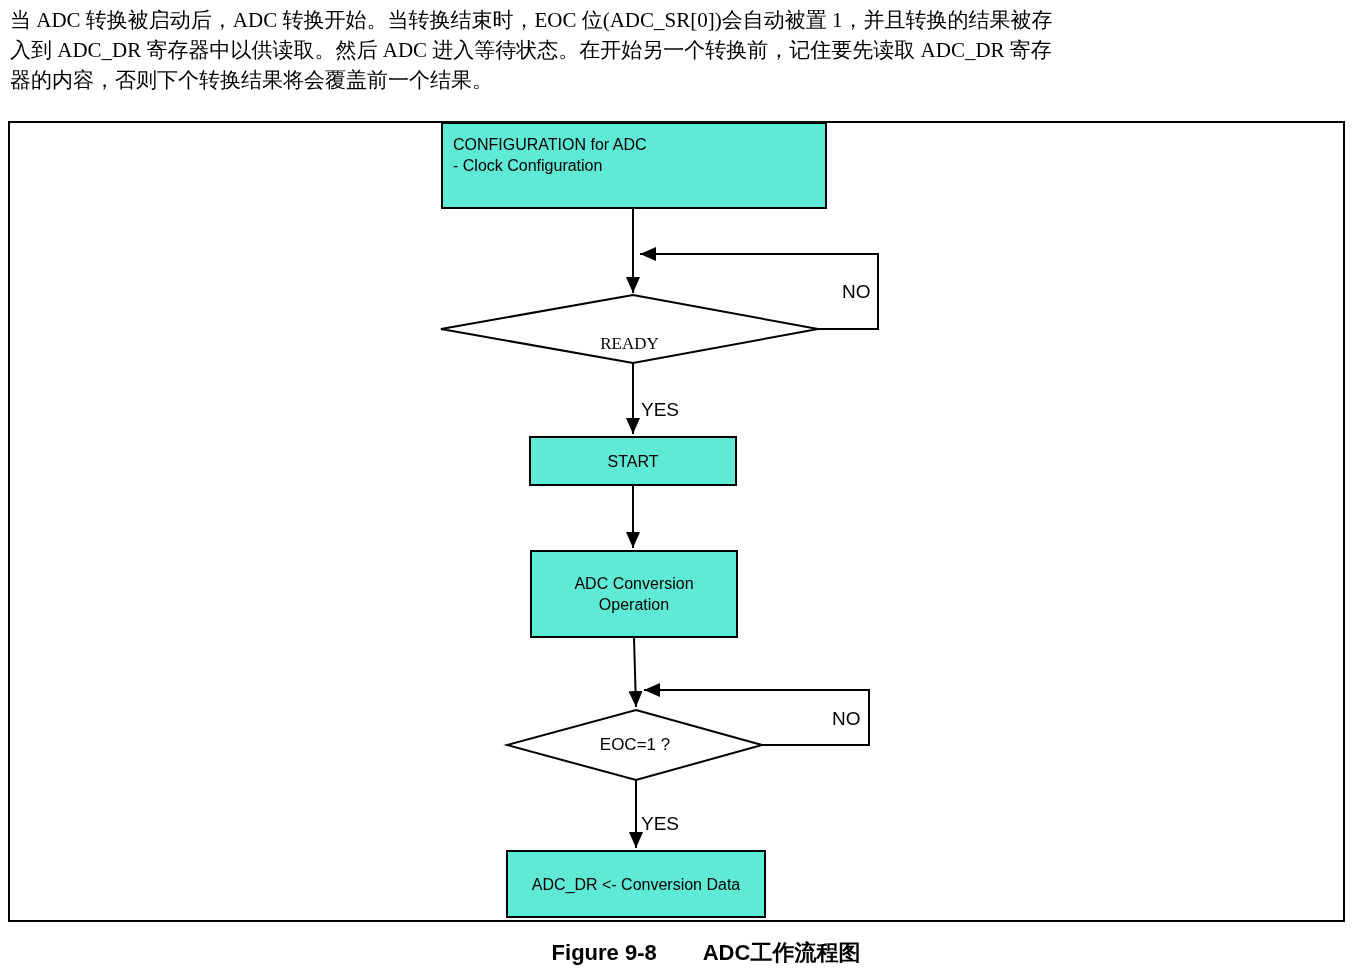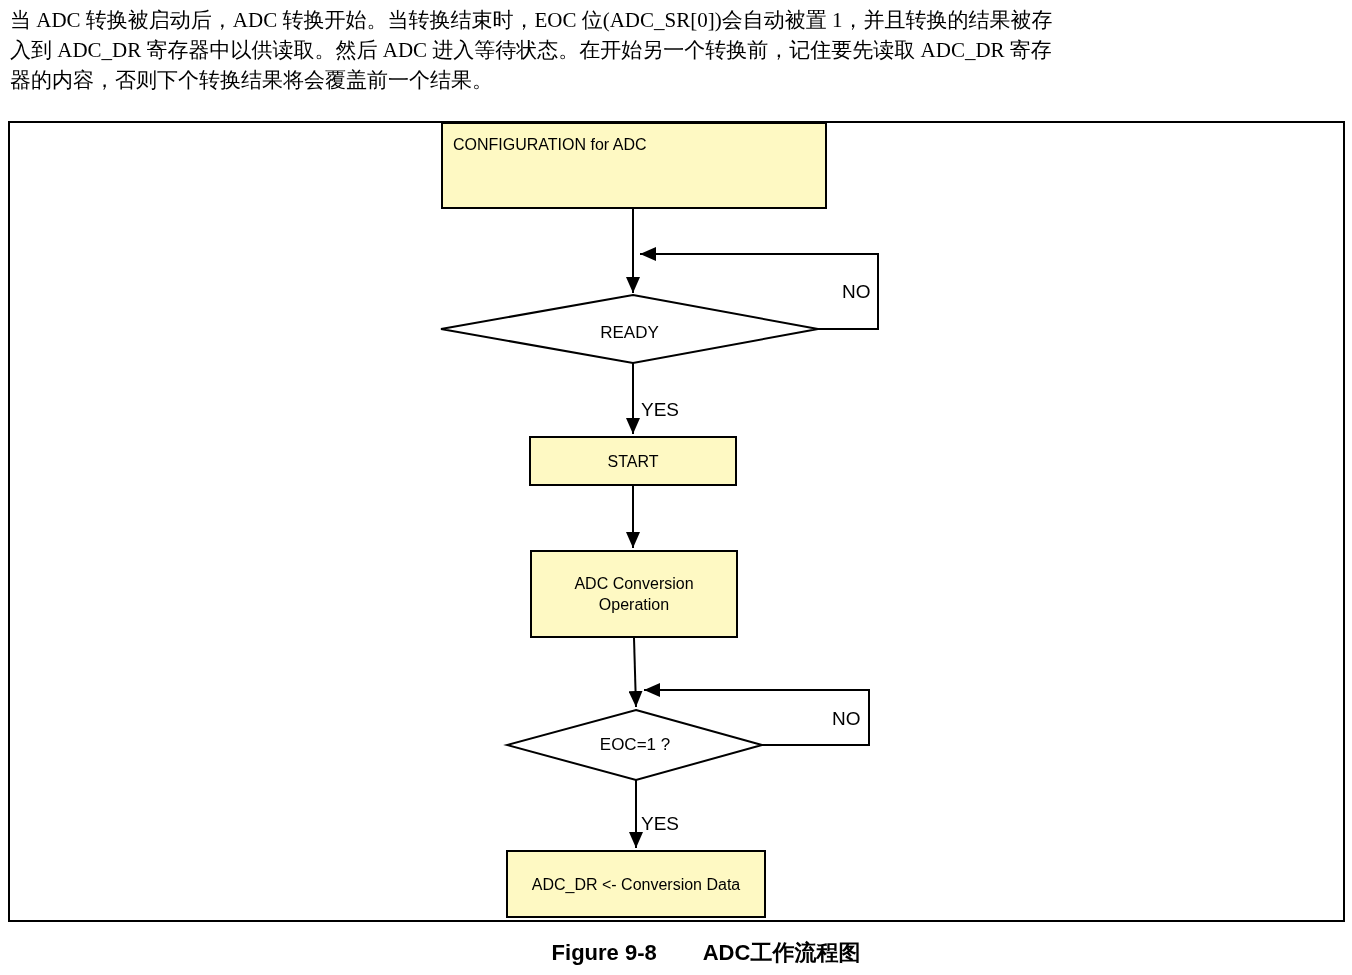--- a/index.html
+++ b/index.html
@@ -36,21 +36,21 @@
   svg.connectors {
     position: absolute;
     left: 0; top: 0; width: 1352px; height: 975px;
     pointer-events: none;
   }
 
   
   .node {
     position: absolute;
     border: 2px solid #000000;
-    background: #fef9c3;
+    background: #5eead4;
     font-size: 16px;
     line-height: 21px;
     color: #000000;
   }
   .node.config {
     left: 441px; top: 122px; width: 386px; height: 87px;
     padding: 10px 0 0 10px;
     text-align: left;
   }
   .node.start {
@@ -66,21 +66,21 @@
     left: 506px; top: 850px; width: 260px; height: 68px;
     display: flex; align-items: center; justify-content: center;
   }
 
   
   .diamond-label {
     position: absolute;
     display: flex; align-items: center; justify-content: center;
     font-size: 17px; color: #000000;
   }
-  .diamond-label.ready { left: 441px; top: 299px; width: 377px; height: 68px; }
+  .diamond-label.ready { left: 441px; top: 310px; width: 377px; height: 68px; font-family: Liberation Serif, serif; }
   .diamond-label.eoc   { left: 507px; top: 710px; width: 256px; height: 70px; }
 
   
   .branch-label {
     position: absolute;
     font-size: 19px; color: #000000;
     white-space: nowrap;
   }
   .branch-label.yes1 { left: 641px; top: 399px; }
   .branch-label.no1  { left: 842px; top: 281px; }
@@ -130,20 +130,21 @@
 
   <path d="M762,745 H869 V690 H644" fill="none" stroke="#000000" stroke-width="2" marker-end="url(#arrowhead)"></path>
 
   <polygon points="636,710 762,745 636,780 507,745" fill="#ffffff" stroke="#000000" stroke-width="2"></polygon>
 
   <line x1="636" y1="780" x2="636" y2="848" stroke="#000000" stroke-width="2" marker-end="url(#arrowhead)"></line>
 </svg>
 
 <div class="node config">
   <div>CONFIGURATION for ADC</div>
+  <div>- Clock Configuration</div>
 </div>
 
 <div class="diamond-label ready">READY</div>
 
 <div class="node start">START</div>
 
 <div class="node conversion">
   <div>ADC Conversion</div>
   <div>Operation</div>
 </div>

